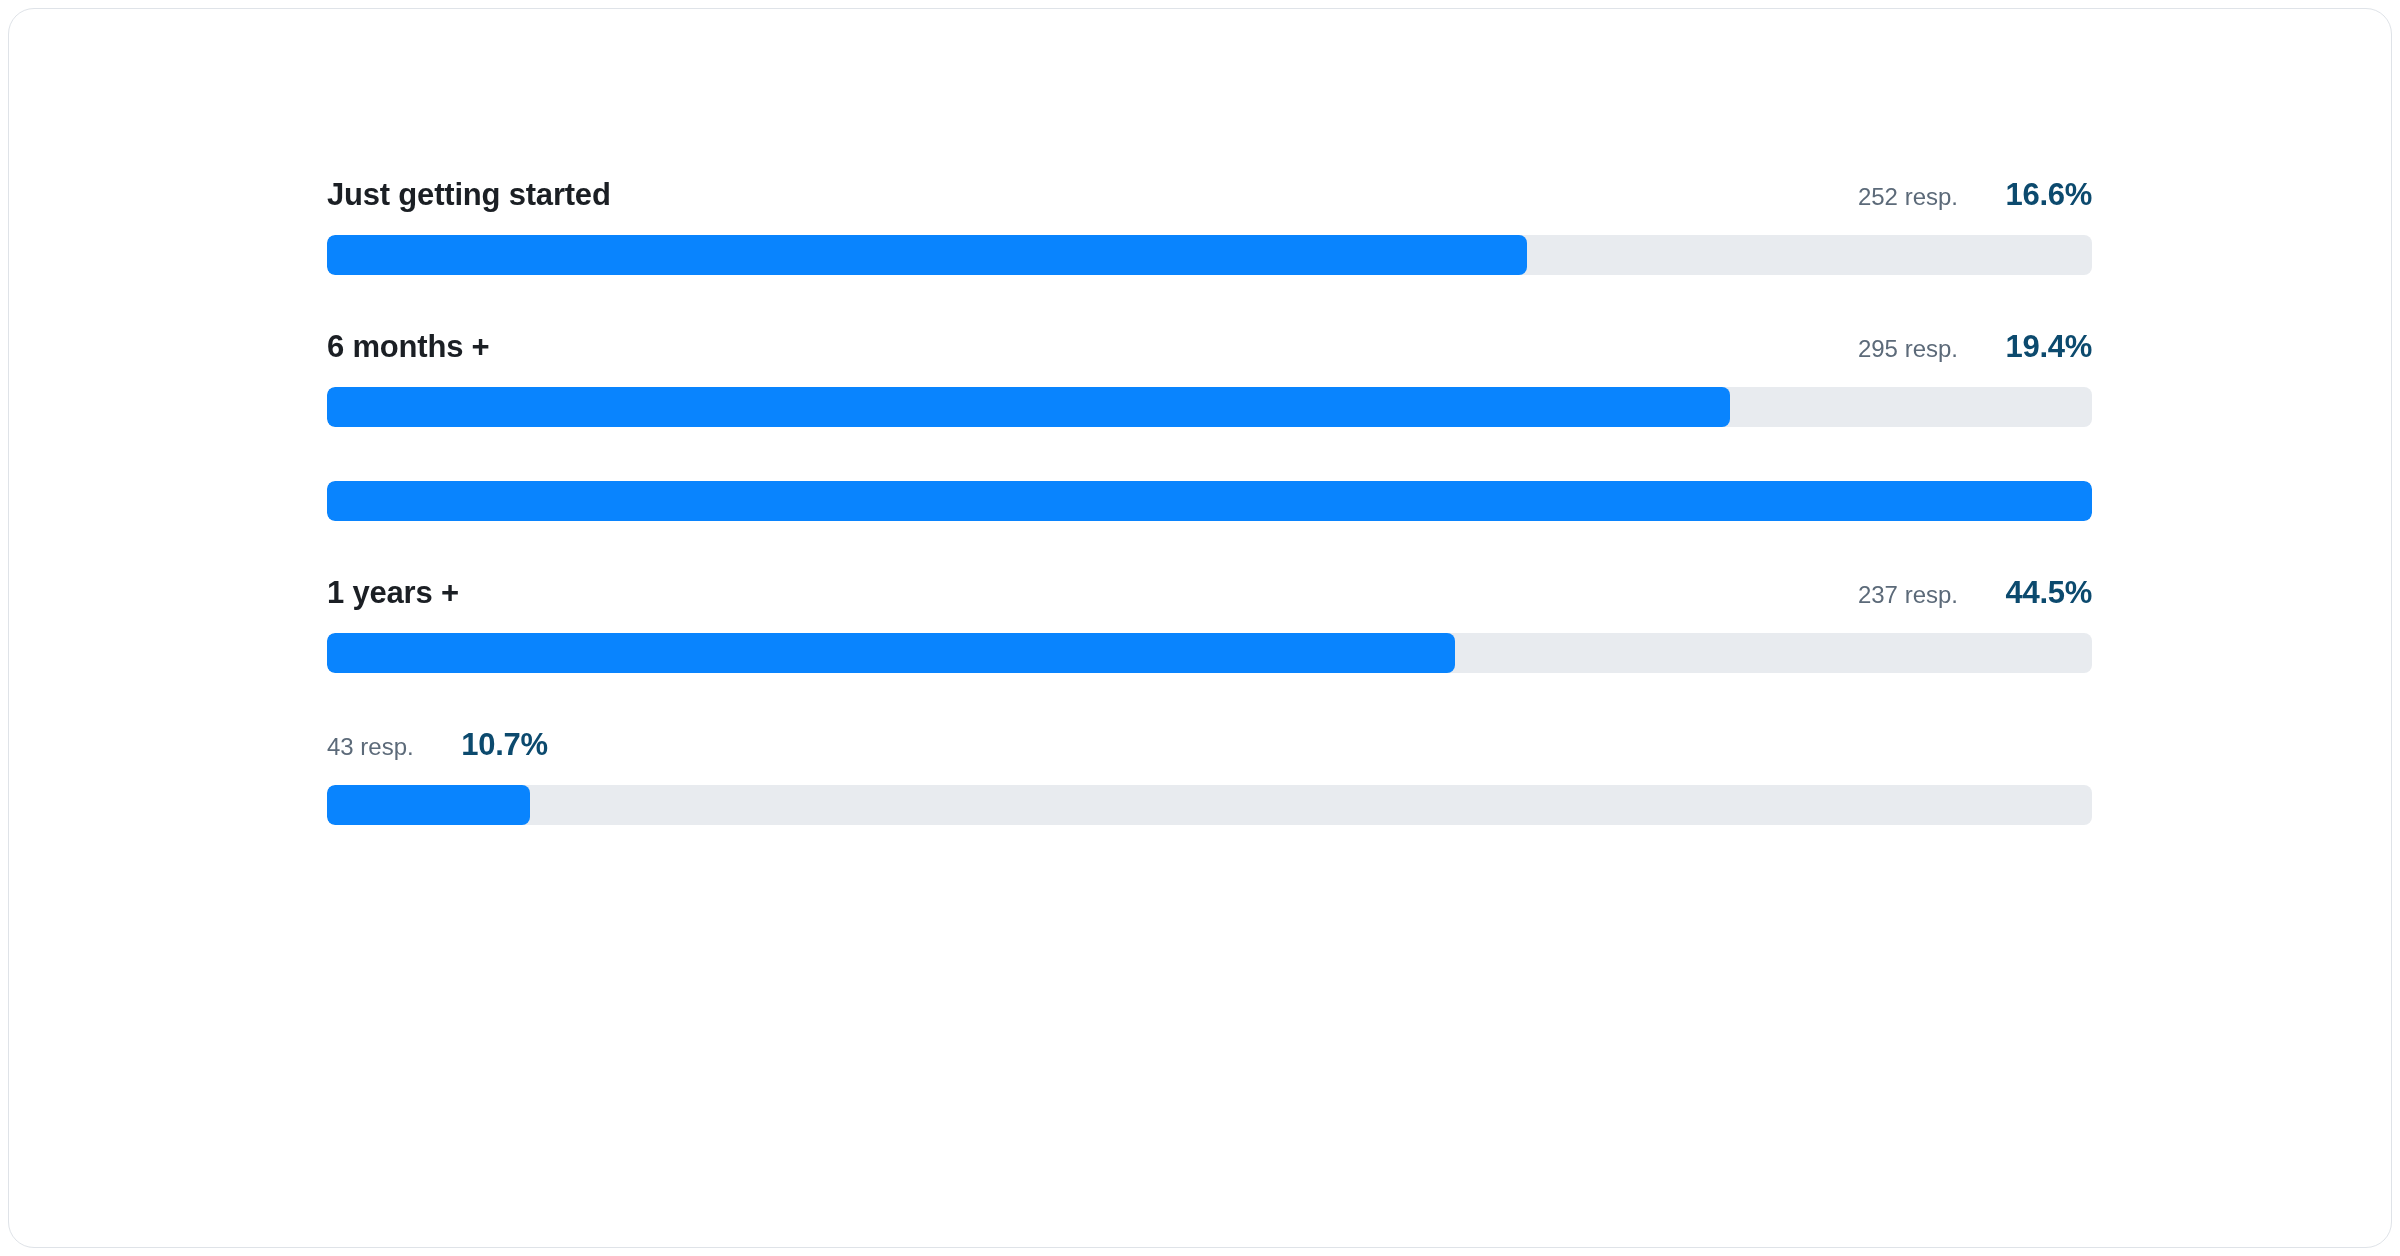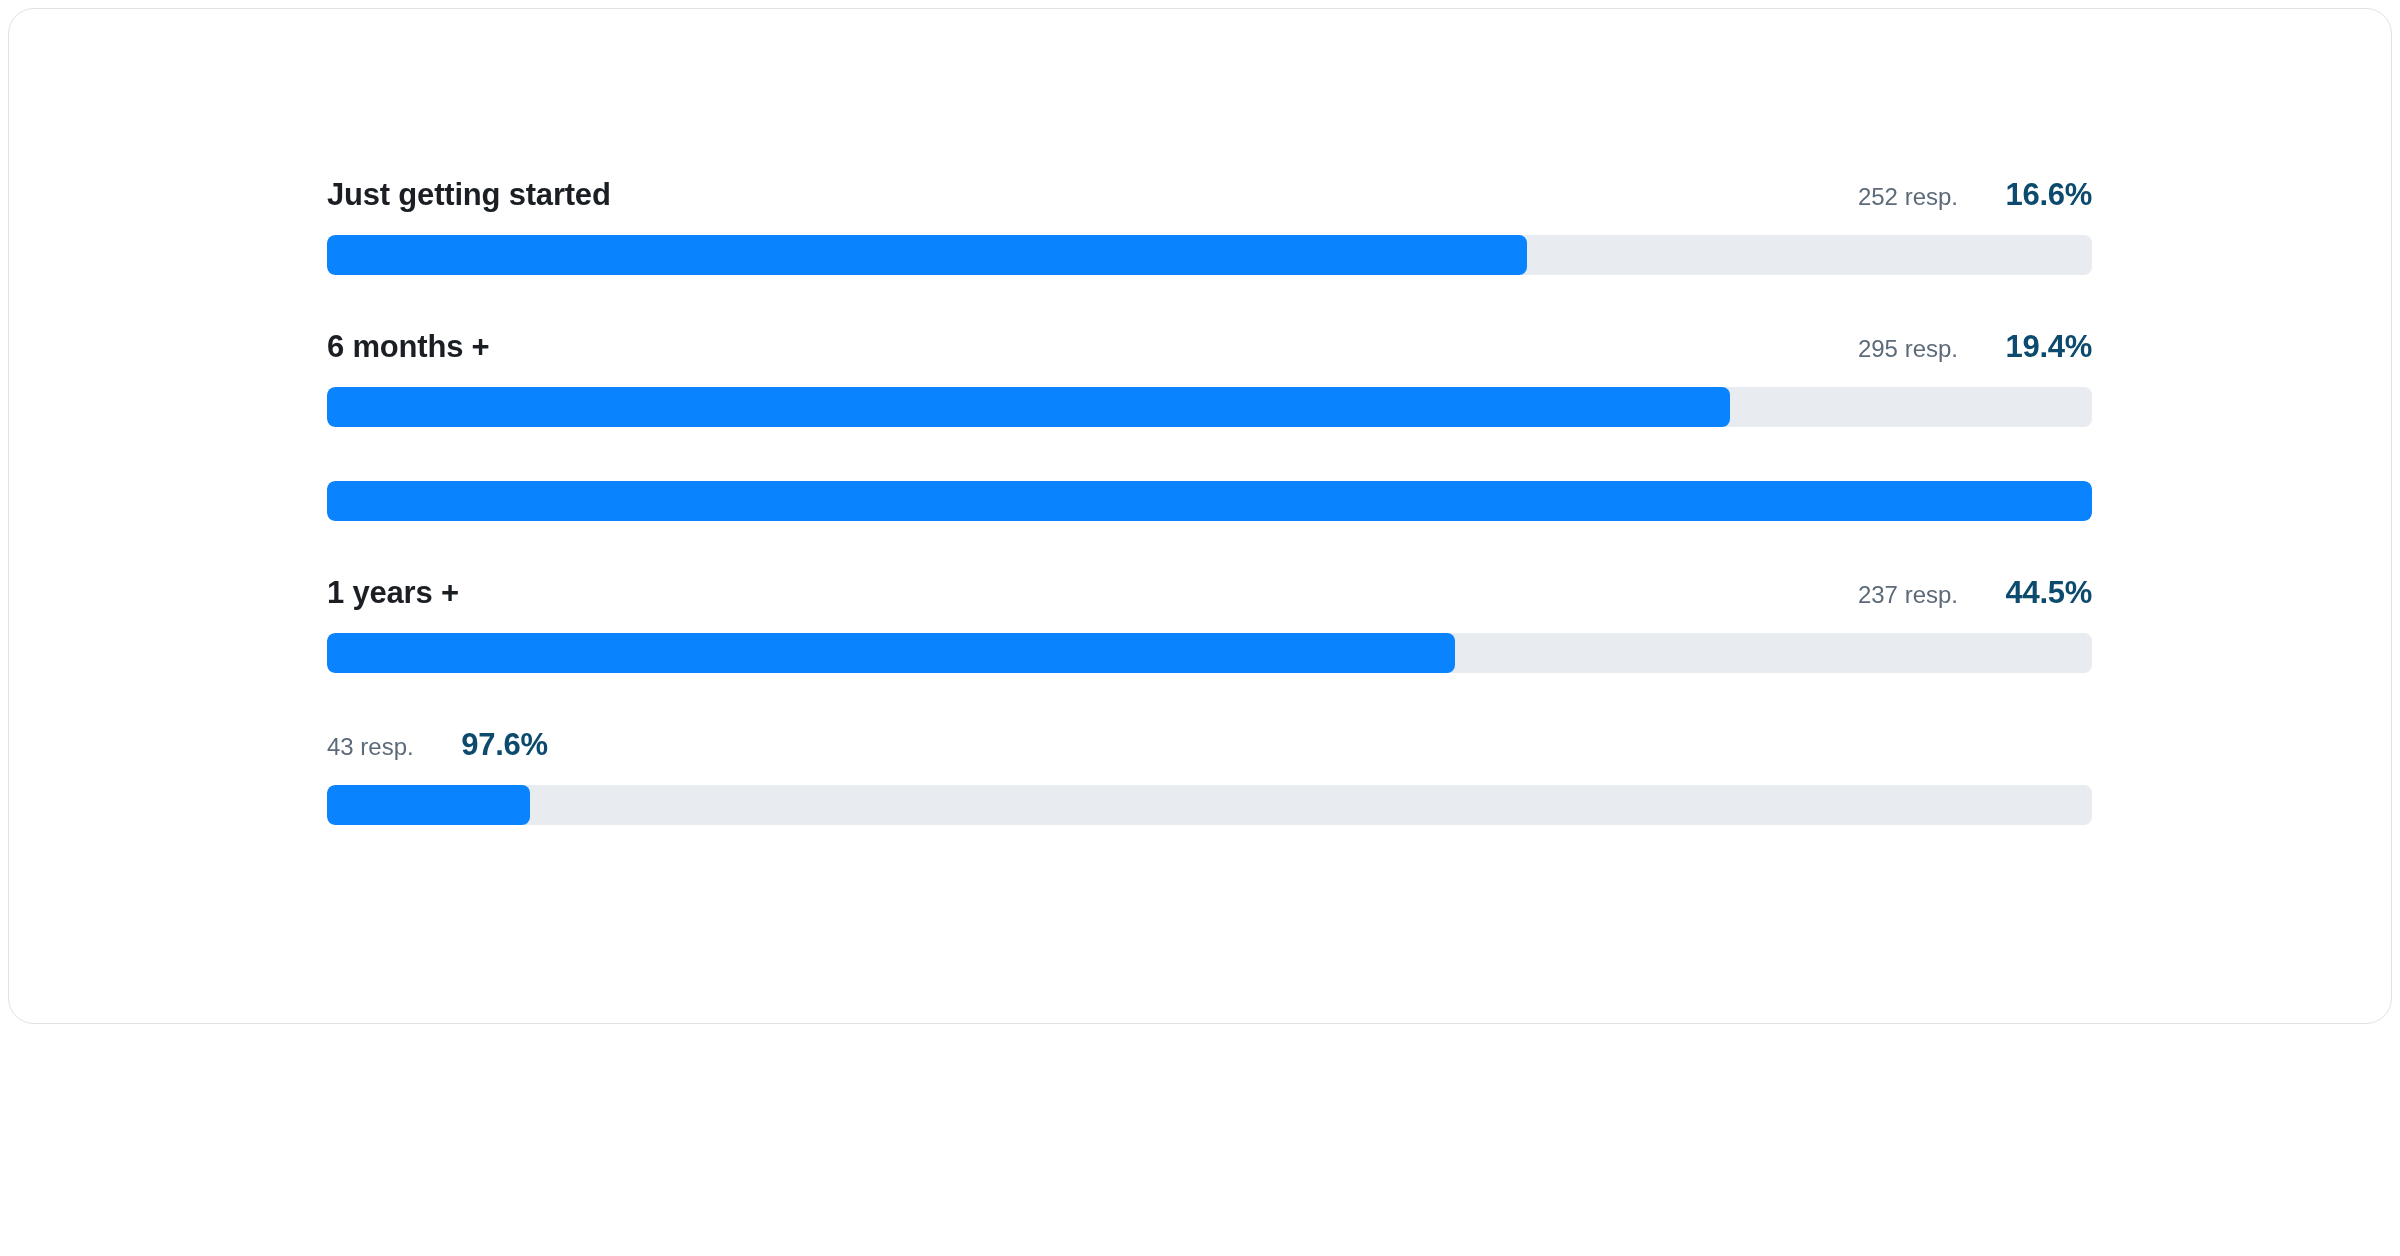--- a/index.html
+++ b/index.html
@@ -10,21 +10,21 @@
     background: #ffffff;
     font-family: "Liberation Sans", sans-serif;
     -webkit-font-smoothing: antialiased;
   }
 
   #card {
     position: absolute;
     left: 8px;
     top: 8px;
     width: 2384px;
-    height: 1016px;
+    height: 1240px;
     background: #ffffff;
     border: 1px solid #dfe3e8;
     border-radius: 26px;
     overflow: hidden;
   }
 
   #chart {
     position: absolute;
     left: 318px;
     top: 168px;
@@ -143,21 +143,21 @@
       </div>
       <div class="track">
         <div class="fill" style="width: 63.9%;"></div>
       </div>
     </div>
 
     <div class="row">
       <div class="row-head">
         <span class="row-values">
           <span class="row-count">43 resp.</span>
-          <span class="row-pct">97.6%</span>
+          <span class="row-pct">10.7%</span>
         </span>
       </div>
       <div class="track">
         <div class="fill" style="width: 11.5%;"></div>
       </div>
     </div>
 
   </div>
 </div>
 

